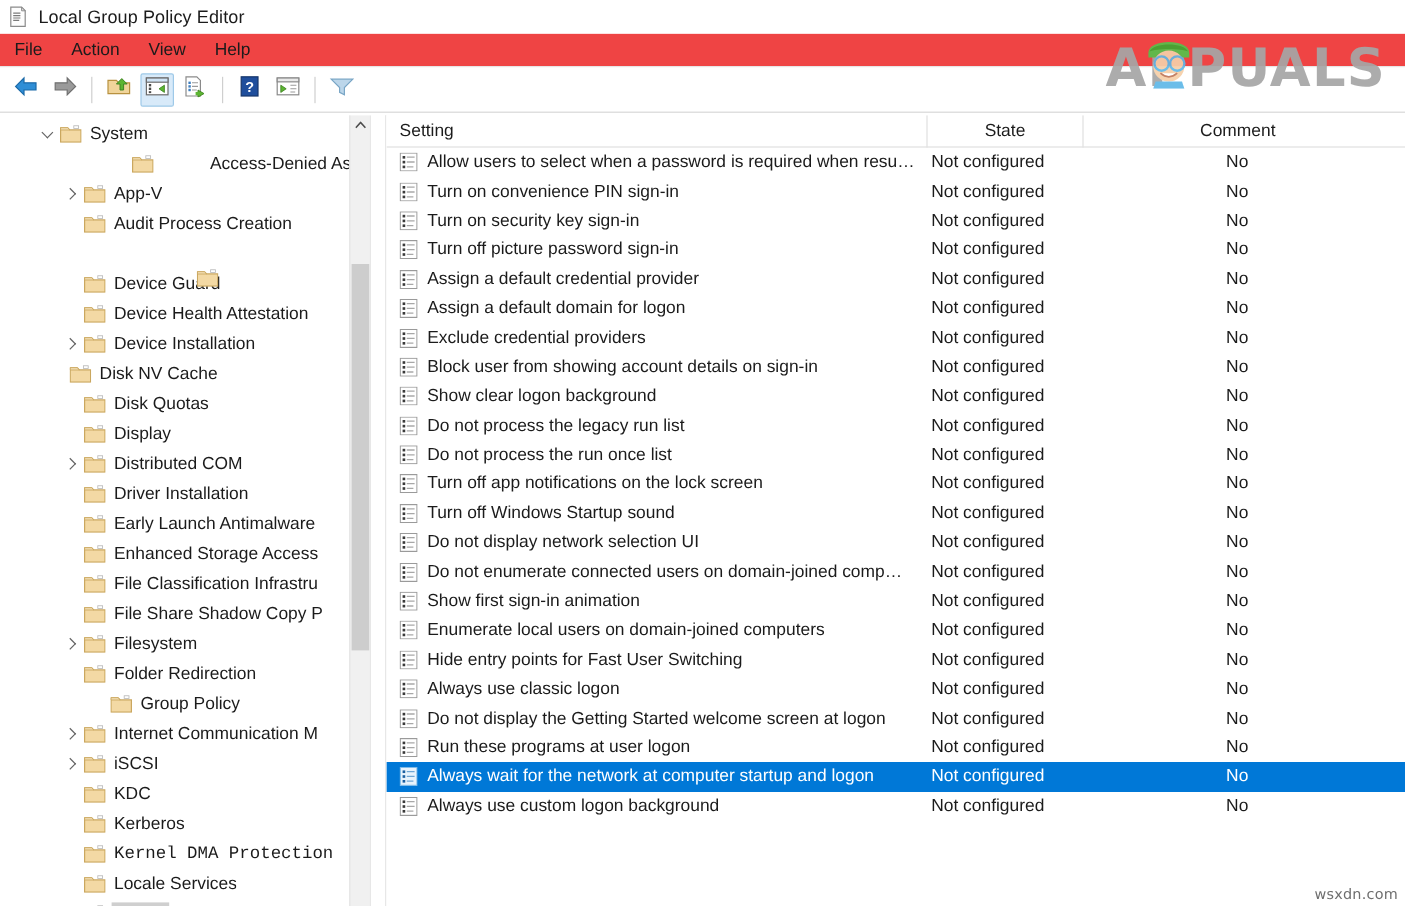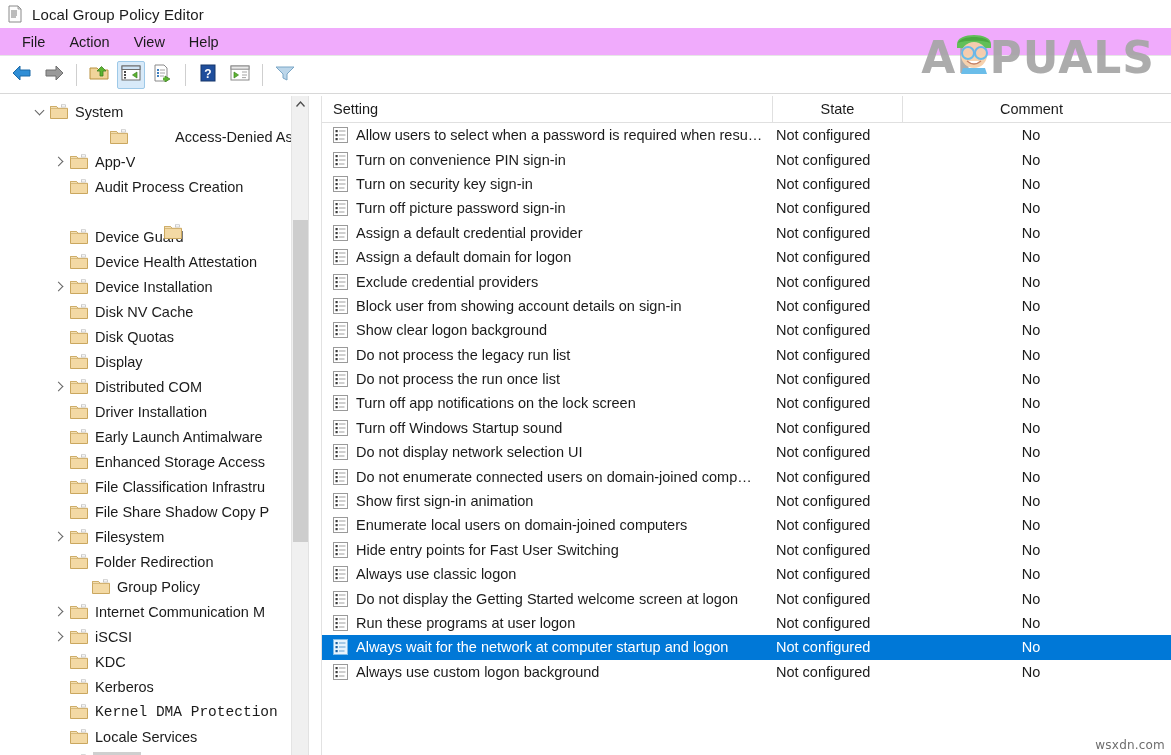--- a/index.html
+++ b/index.html
@@ -36,24 +36,23 @@
   .title-text {
     font-size: 15px;
     color: #1b1b1b;
     letter-spacing: 0.1px;
     white-space: nowrap;
   }
 
   
   .menubar {
     height: 28px;
-    background: #f0abfc;
+    background: #ef4444;
     display: flex;
     align-items: center;
-    padding-left: 10px;
     border-bottom: 1px solid #e6e6e6;
   }
   .menu-item {
     font-size: 14.5px;
     color: #1b1b1b;
     padding: 2px 12px;
     cursor: default;
     white-space: nowrap;
   }
 
@@ -486,21 +485,21 @@
             <span class="tw">
               <span class="chev right"></span>
             </span>
             <span class="folder"><svg width="18" height="15" viewBox="0 0 18 15">
                 <path d="M0.5 2.5 h6 l1.6 1.8 h9.4 v10.2 h-17 z" fill="#f3d9a4" stroke="#caa75f" stroke-width="1"></path>
                 <path d="M0.5 2.5 h6 l1.6 1.8 h-7.6 z" fill="#fbe9c4" stroke="#caa75f" stroke-width="0.8"></path>
                 <rect x="11.5" y="0.8" width="4" height="2.2" fill="#ffffff" stroke="#b9b9b9" stroke-width="0.7"></rect>
               </svg></span>
             <span class="tree-label">Device Installation</span>
           </div>
-          <div class="tree-row" style="padding-left: 48px;">
+          <div class="tree-row" style="padding-left: 36px;">
             <span class="tw"></span>
             <span class="folder"><svg width="18" height="15" viewBox="0 0 18 15">
                 <path d="M0.5 2.5 h6 l1.6 1.8 h9.4 v10.2 h-17 z" fill="#f3d9a4" stroke="#caa75f" stroke-width="1"></path>
                 <path d="M0.5 2.5 h6 l1.6 1.8 h-7.6 z" fill="#fbe9c4" stroke="#caa75f" stroke-width="0.8"></path>
                 <rect x="11.5" y="0.8" width="4" height="2.2" fill="#ffffff" stroke="#b9b9b9" stroke-width="0.7"></rect>
               </svg></span>
             <span class="tree-label">Disk NV Cache</span>
           </div>
           <div class="tree-row" style="padding-left: 48px;">
             <span class="tw"></span>

